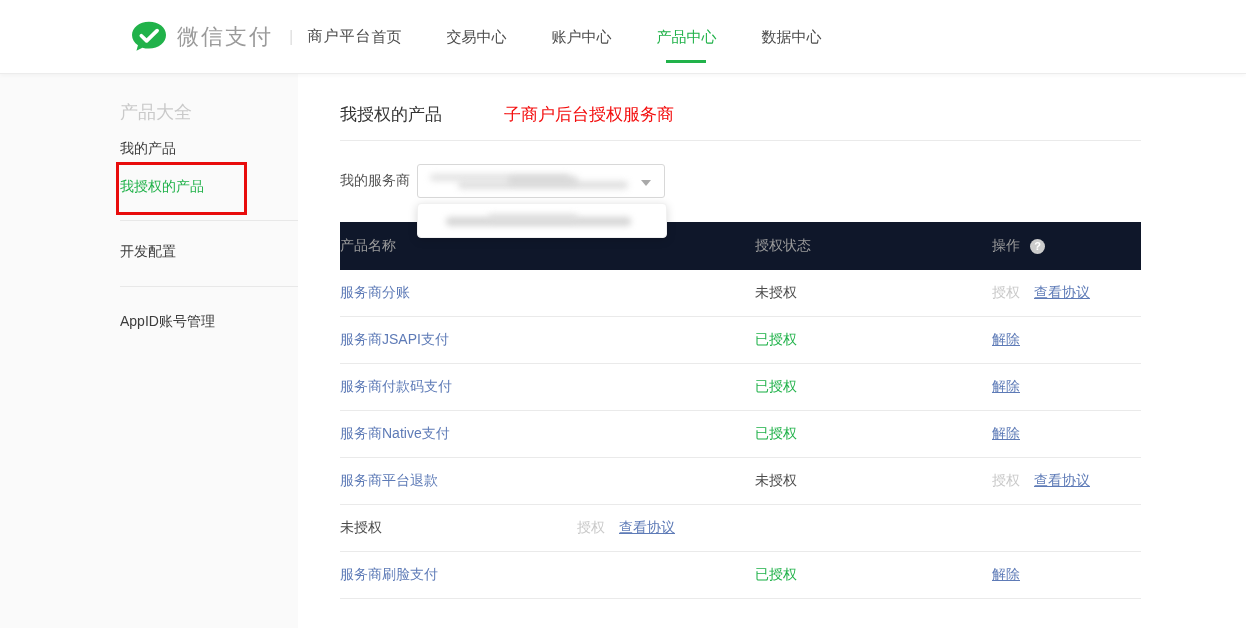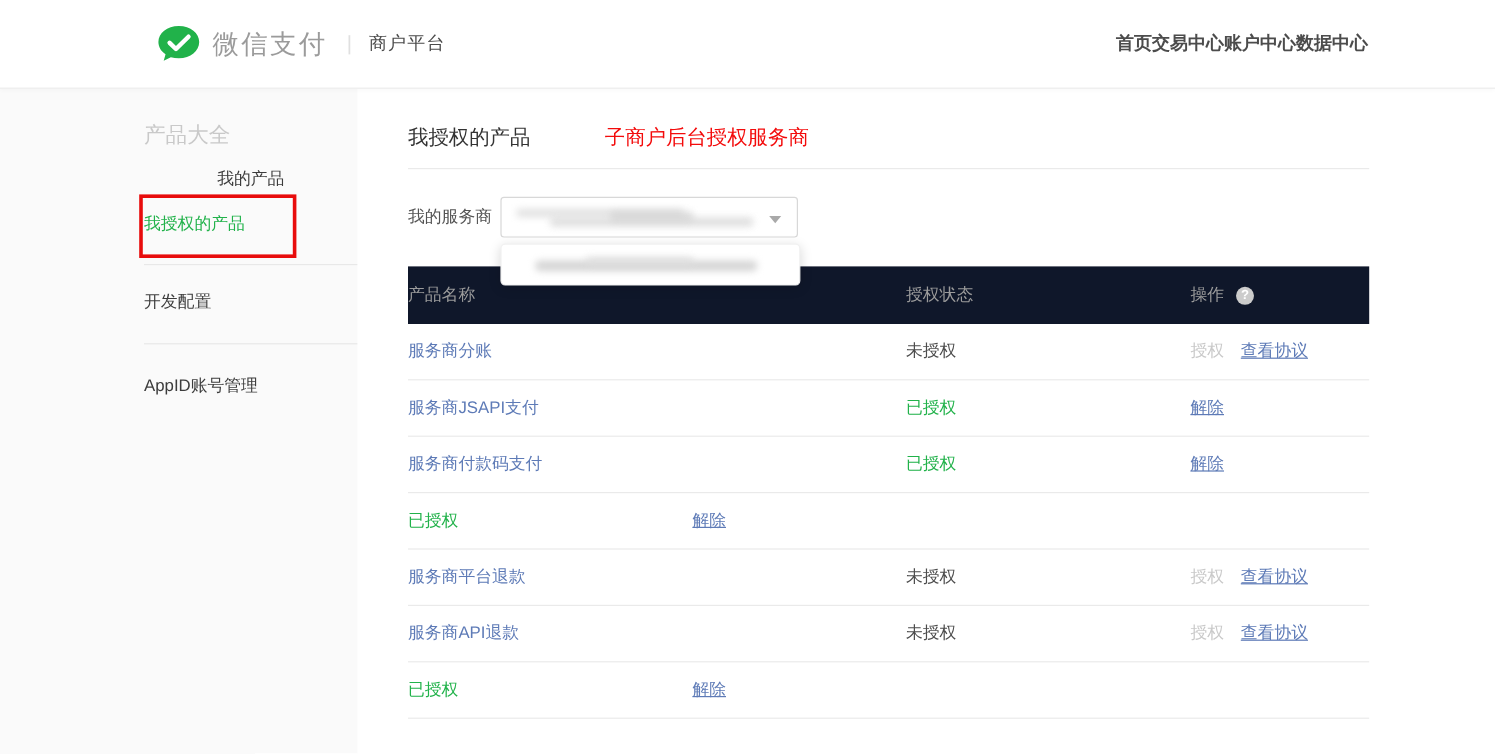--- a/index.html
+++ b/index.html
@@ -8,43 +8,43 @@
     --red-text:#f30b0b;
     --red-box:#e80c0c;
     --disabled:#c9c9c9;
   }
   *{margin:0;padding:0;box-sizing:border-box;}
   html,body{width:1246px;height:628px;overflow:hidden;background:#fff;
     font-family:"Liberation Sans","DejaVu Sans",sans-serif;}
 
   
   .topbar{height:74px;background:#fff;display:flex;align-items:center;
-    justify-content:space-between;padding:0 106px 0 130px;
+    justify-content:flex-start;padding:0 106px 0 130px;
     border-bottom:1px solid #ececec;box-shadow:0 2px 4px rgba(0,0,0,.03);
     position:relative;z-index:5;}
   .brand{display:flex;align-items:center;}
   .logo-svg{width:38px;height:34px;display:block;}
   .brand-name{font-size:22px;color:#9b9b9b;margin-left:9px;letter-spacing:2px;}
   .brand-sep{color:#e0e0e0;margin:0 14px 0 16px;font-size:17px;}
   .platform-name{font-size:15px;color:#4a4a4a;letter-spacing:1px;}
-  .nav{display:flex;font-weight:bold;}
+  .nav{display:flex;gap:45px;}
   .nav-item{font-size:15px;color:#4c4c4c;cursor:pointer;position:relative;
     height:74px;line-height:74px;white-space:nowrap;}
   .nav-item.active{color:var(--green);}
   .nav-item.active::after{content:"";position:absolute;left:50%;
     transform:translateX(-50%);bottom:11px;width:40px;height:3px;
     background:var(--green);}
 
   
   .layout{display:flex;height:554px;}
   .sidebar{width:298px;flex:none;background:#fafafa;padding:31px 0 0 120px;
     position:relative;}
   .side-sec{font-size:18px;color:#c9c9c9;line-height:14px;}
   .side-item{font-size:14px;color:#3c3c3c;line-height:14px;cursor:pointer;}
-  .side-item.mi-1{margin-top:22px;text-align:center;}
+  .side-item.mi-1{margin-top:22px;}
   .side-item.mi-2{margin-top:24px;}
   .side-item.active{color:var(--green);}
   .side-rule{height:1px;background:#e8e8e8;margin-right:0;}
   .rule-1{margin-top:27px;}
   .side-item.mi-3{margin-top:23px;}
   .rule-2{margin-top:28px;}
   .side-item.mi-4{margin-top:27px;}
   .red-box{position:absolute;left:116px;top:88px;width:131px;height:53px;
     border:3px solid var(--red-box);pointer-events:none;}
 
@@ -103,20 +103,21 @@
       </svg>
     </span>
     <span class="brand-name">微信支付</span>
     <span class="brand-sep">|</span>
     <span class="platform-name">商户平台</span>
   </div>
   <div class="nav">
     <div class="nav-item">首页</div>
     <div class="nav-item">交易中心</div>
     <div class="nav-item">账户中心</div>
+    <div class="nav-item active">产品中心</div>
     <div class="nav-item">数据中心</div>
   </div>
 </div>
 
 <div class="layout">
 
   <div class="sidebar">
     <div class="side-sec">产品大全</div>
     <div class="side-item mi-1">我的产品</div>
     <div class="side-item mi-2 active">我授权的产品</div>
@@ -177,45 +178,46 @@
 
   <div class="trow">
     <div class="col-name"><span class="plink">服务商付款码支付</span></div>
     <div class="col-status"><span class="status-authorized">已授权</span></div>
     <div class="col-action">
               <span class="action-link">解除</span>
             </div>
   </div>
 
   <div class="trow">
+    <div class="col-name"><span class="plink">服务商Native支付</span></div>
     <div class="col-status"><span class="status-authorized">已授权</span></div>
     <div class="col-action">
               <span class="action-link">解除</span>
             </div>
   </div>
 
   <div class="trow">
     <div class="col-name"><span class="plink">服务商平台退款</span></div>
     <div class="col-status"><span class="status-unauthorized">未授权</span></div>
     <div class="col-action">
               <span class="action-disabled">授权</span>
               <span class="action-link">查看协议</span>
             </div>
   </div>
 
   <div class="trow">
-    <div class="col-name"><span class="plink">服务商API退款</span></div>
     <div class="col-status"><span class="status-unauthorized">未授权</span></div>
     <div class="col-action">
               <span class="action-disabled">授权</span>
               <span class="action-link">查看协议</span>
             </div>
   </div>
 
   <div class="trow">
+    <div class="col-name"><span class="plink">服务商刷脸支付</span></div>
     <div class="col-status"><span class="status-authorized">已授权</span></div>
     <div class="col-action">
               <span class="action-link">解除</span>
             </div>
   </div>
 </div>
     </div>
   </div>
 </div>
 

